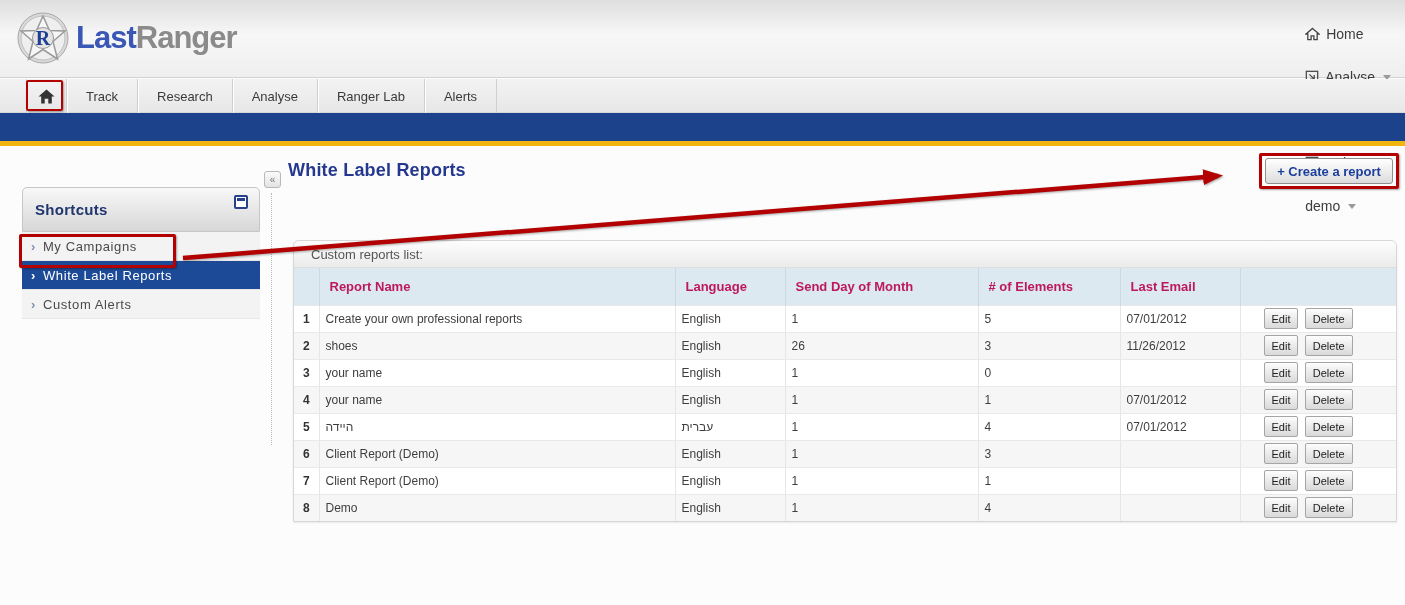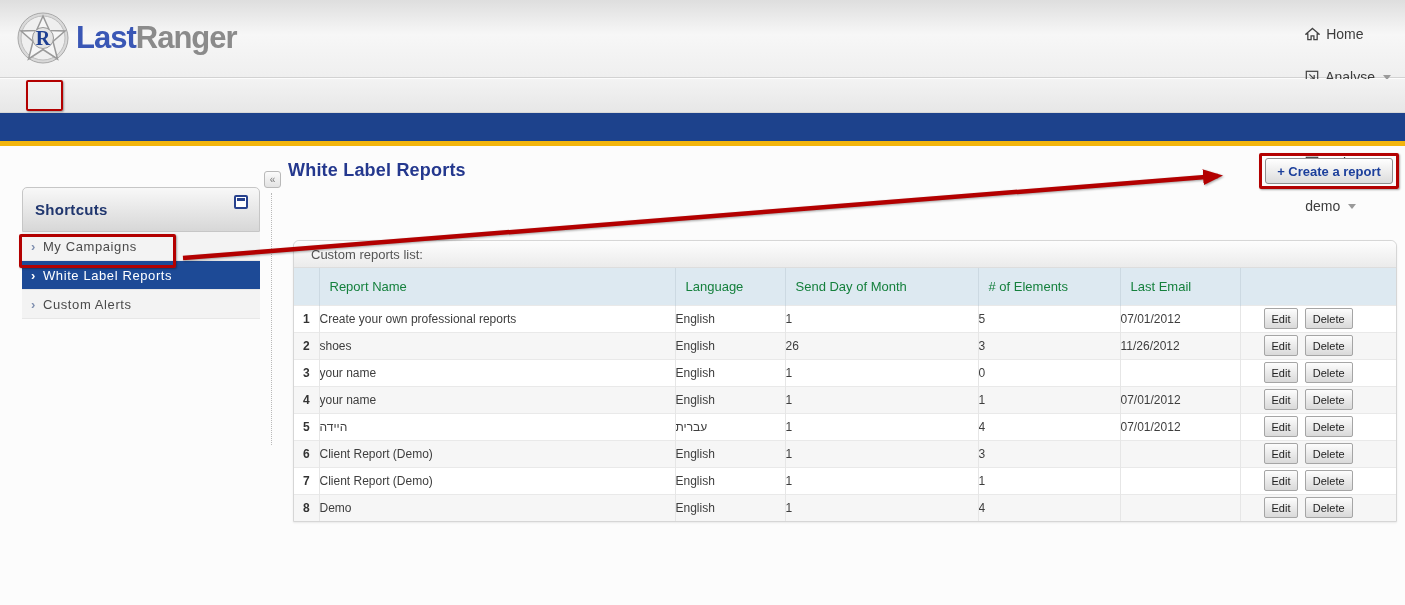--- a/index.html
+++ b/index.html
@@ -107,27 +107,27 @@
     display:flex; align-items:center; font-size:13px; color:#555; padding-left:17px;
   }
   table.reports { width:100%; border-collapse:collapse; table-layout:fixed; }
   table.reports col.c-num { width:25px; }
   table.reports col.c-name { width:356px; }
   table.reports col.c-lang { width:110px; }
   table.reports col.c-day { width:193px; }
   table.reports col.c-elem { width:142px; }
   table.reports col.c-email { width:120px; }
   thead th {
-    height:37px; background:#dde9f1; color:#15803d; font-size:13px; font-weight:normal;
+    height:37px; background:#dde9f1; color:#be185d; font-size:13px; font-weight:bold;
     text-align:left; padding-left:10px; border-right:1px solid #ccd9e2;
   }
   thead th:first-child { padding-left:0; }
   thead th:last-child { border-right:none; }
   tbody td {
-    height:27px; font-size:12px; color:#3e3e3e; padding-left:0;
+    height:27px; font-size:12px; color:#3e3e3e; padding-left:6px;
     border-right:1px solid #e6e6e6; border-top:1px solid #e9e9e9;
     white-space:nowrap; overflow:hidden;
   }
   tbody td:last-child { border-right:none; }
   tbody tr:nth-child(even) td { background:#f6f6f6; }
   td.cell-num { text-align:center; padding-left:0; font-weight:bold; color:#333; }
   td.cell-actions { padding-left:23px; }
   .mini-btn {
     height:21px; padding:0 7px; margin-right:3px;
     background:linear-gradient(180deg,#fdfdfd,#d9d9d9); border:1px solid #a5a5a5; border-radius:2px;
@@ -191,20 +191,32 @@
       <span>Help</span>
     </div>
     <div class="top-nav-item">
       <span>demo</span>
       <span class="caret"></span>
     </div>
   </div>
 </div>
 
 <div class="tabbar">
+  <div class="tabs">
+    <div class="tab">
+      <svg width="17" height="15" viewBox="0 0 17 15">
+        <path d="M8.5 0.5 L16.5 7.5 H13.8 V14.5 H10.3 V9.8 H6.7 V14.5 H3.2 V7.5 H0.5 Z" fill="#333"></path>
+      </svg>
+    </div>
+    <div class="tab">Track</div>
+    <div class="tab">Research</div>
+    <div class="tab">Analyse</div>
+    <div class="tab">Ranger Lab</div>
+    <div class="tab">Alerts</div>
+  </div>
 </div>
 
 <div class="blue-bar"></div>
 <div class="yellow-bar"></div>
 
 <div class="sidebar">
   <div class="sidebar-header">
     <span class="sidebar-title">Shortcuts</span>
     <span class="minimize-box"></span>
   </div>

